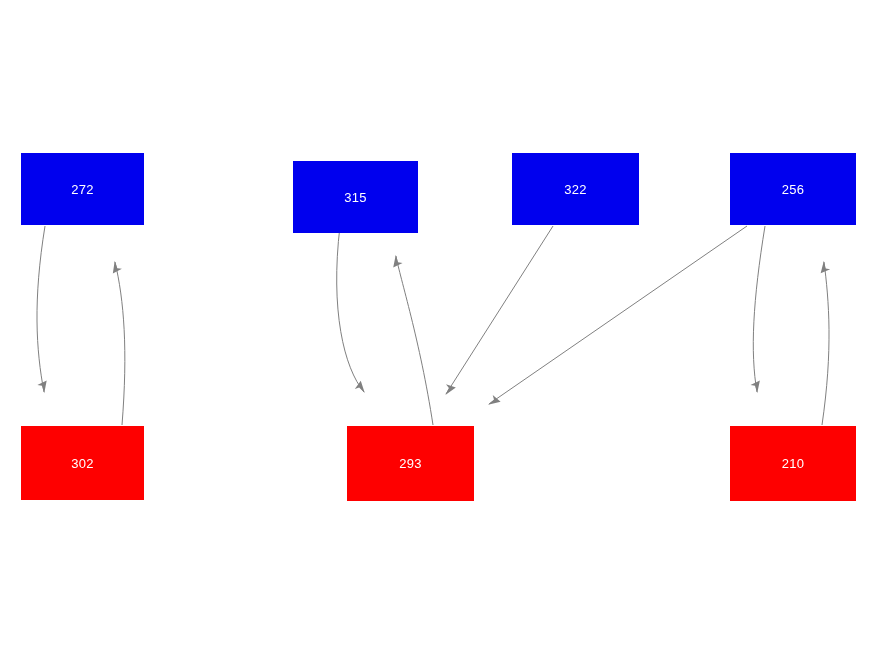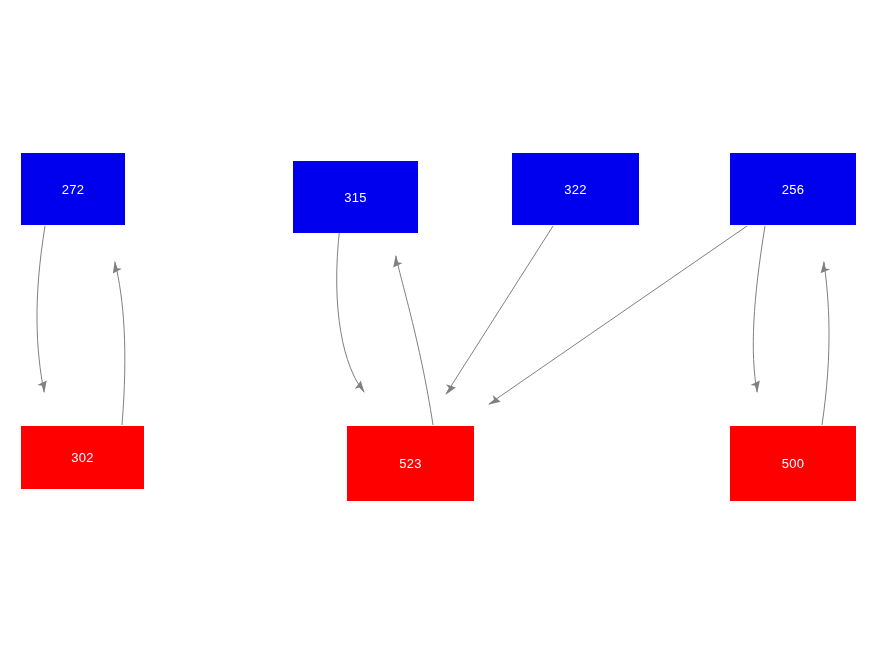--- a/index.html
+++ b/index.html
@@ -67,36 +67,36 @@
         <path d="M 340,226 C 330,310 344,368 364,392" fill="none" stroke="#808080" stroke-width="1" marker-end="url(#arrowhead)"></path>
         <path d="M 433,425 C 420,340 400,278 396,256" fill="none" stroke="#808080" stroke-width="1" marker-end="url(#arrowhead)"></path>
         <path d="M 553,226 L 446,394" fill="none" stroke="#808080" stroke-width="1" marker-end="url(#arrowhead)"></path>
         <path d="M 747,226 L 489,404" fill="none" stroke="#808080" stroke-width="1" marker-end="url(#arrowhead)"></path>
         <path d="M 765,226 C 753,300 750,352 757,392" fill="none" stroke="#808080" stroke-width="1" marker-end="url(#arrowhead)"></path>
         <path d="M 822,425 C 833,350 829,300 824,262" fill="none" stroke="#808080" stroke-width="1" marker-end="url(#arrowhead)"></path>
       </g>
   </svg>
 
   <div id="node-layer">
-      <div class="graph-node type-source" style="left: 21px; top: 153px; width: 104px; height: 72px;">
+      <div class="graph-node type-source" style="left: 21px; top: 153px; width: 123px; height: 72px;">
         <span class="node-label">272</span>
       </div>
       <div class="graph-node type-source" style="left: 293px; top: 153px; width: 125px; height: 72px; margin-top: 8px;">
         <span class="node-label">315</span>
       </div>
       <div class="graph-node type-source" style="left: 512px; top: 153px; width: 127px; height: 72px; align-items: center;">
         <span class="node-label">322</span>
       </div>
       <div class="graph-node type-source" style="left: 730px; top: 153px; width: 126px; height: 72px;">
         <span class="node-label">256</span>
       </div>
-      <div class="graph-node type-target" style="left: 21px; top: 426px; width: 123px; height: 63px; text-align: center;">
+      <div class="graph-node type-target" style="left: 21px; top: 426px; width: 123px; height: 74px; text-align: center;">
         <span class="node-label">302</span>
       </div>
       <div class="graph-node type-target" style="left: 347px; top: 426px; width: 127px; height: 75px;">
-        <span class="node-label">523</span>
+        <span class="node-label">293</span>
       </div>
       <div class="graph-node type-target" style="left: 730px; top: 426px; width: 126px; height: 75px;">
-        <span class="node-label">500</span>
+        <span class="node-label">210</span>
       </div>
     </div>
 
 </div>
 
 </body></html>

